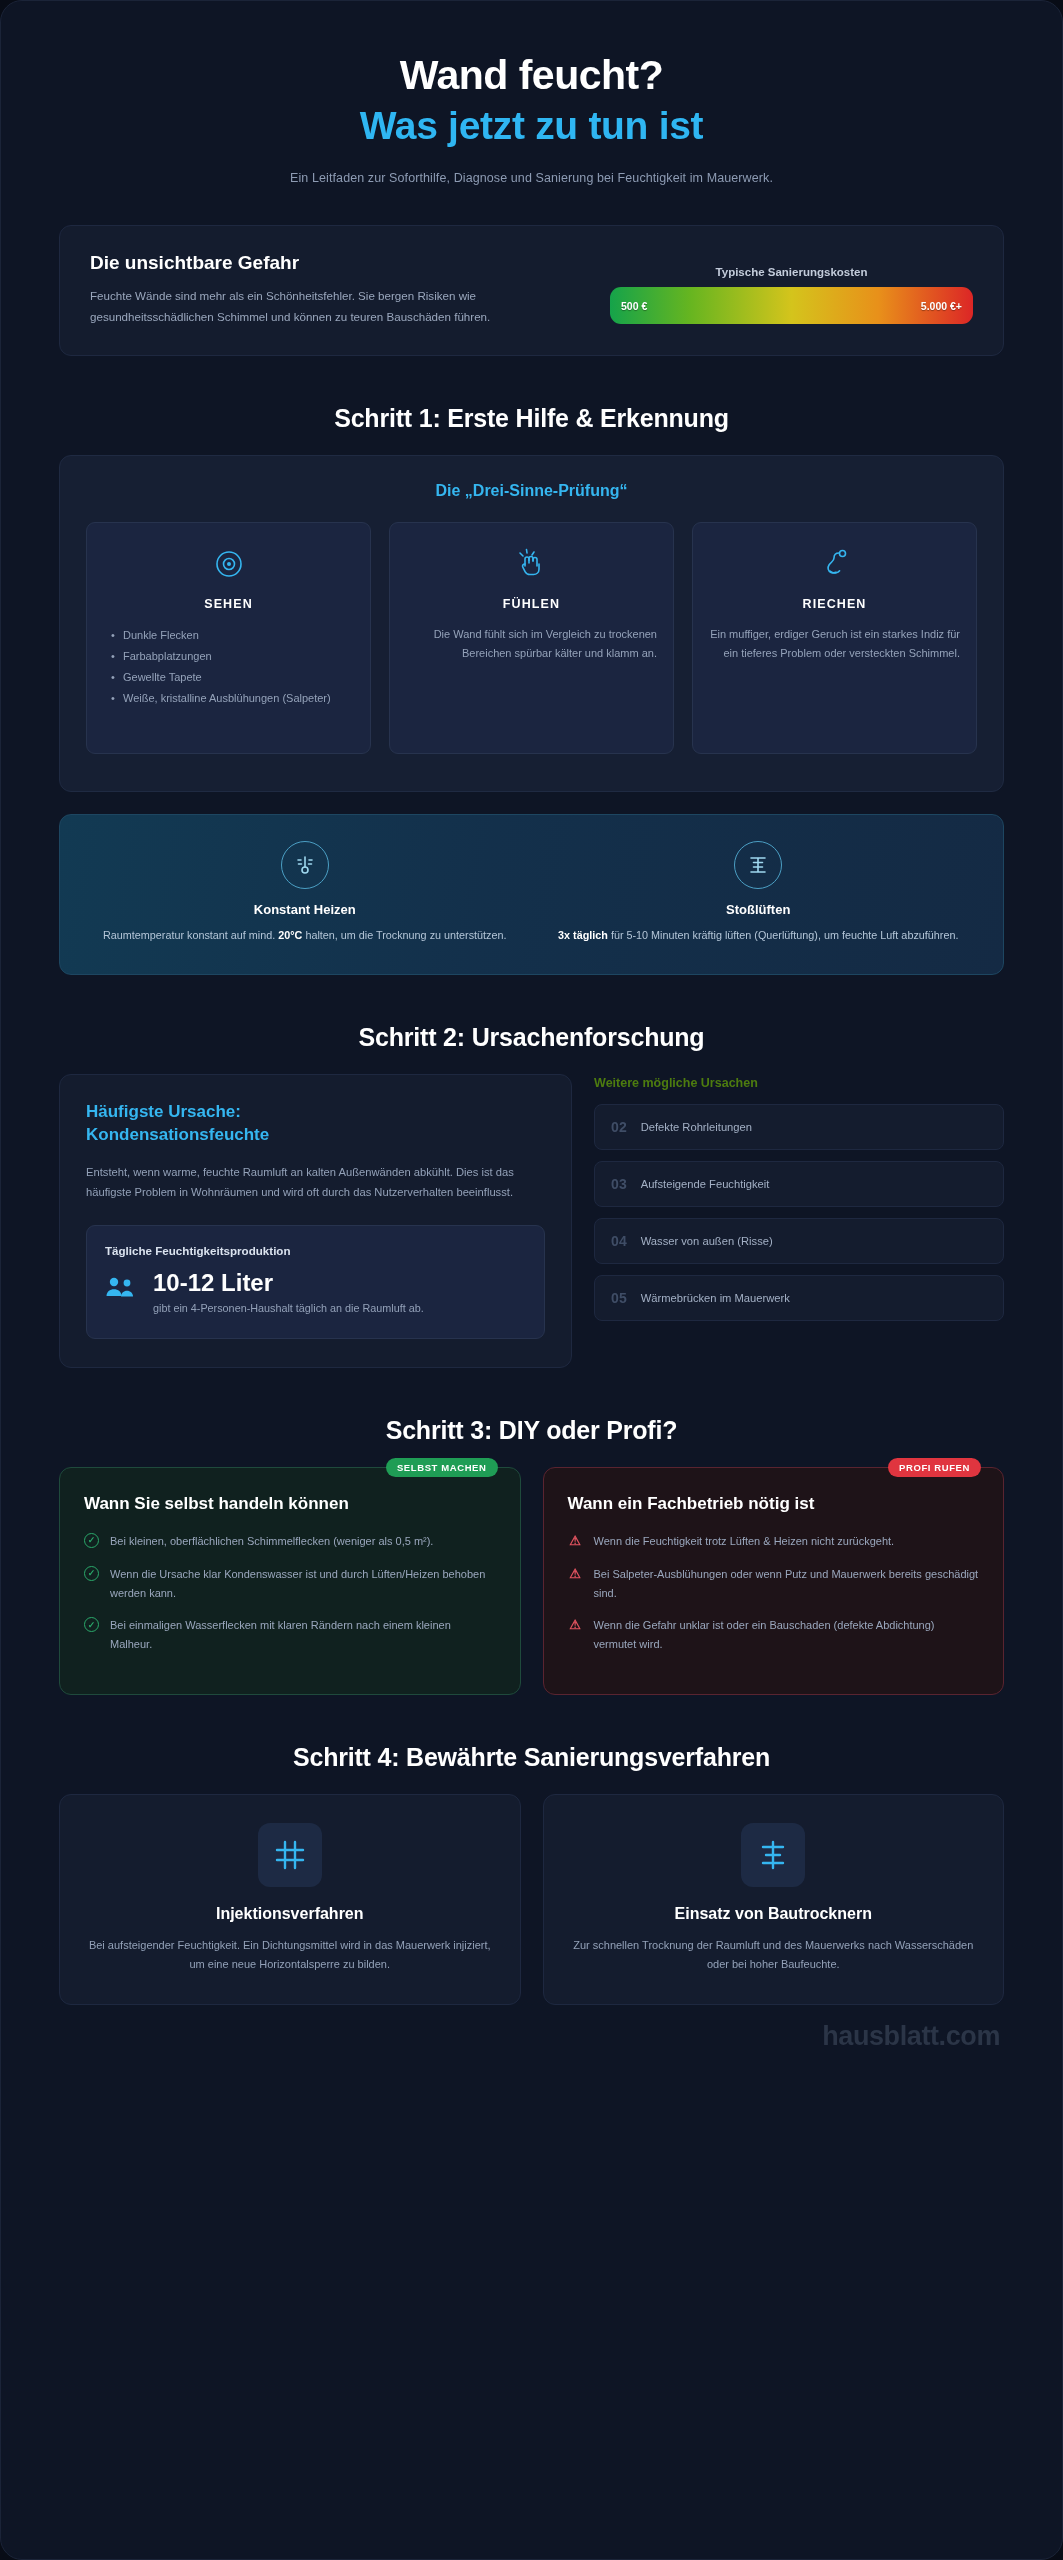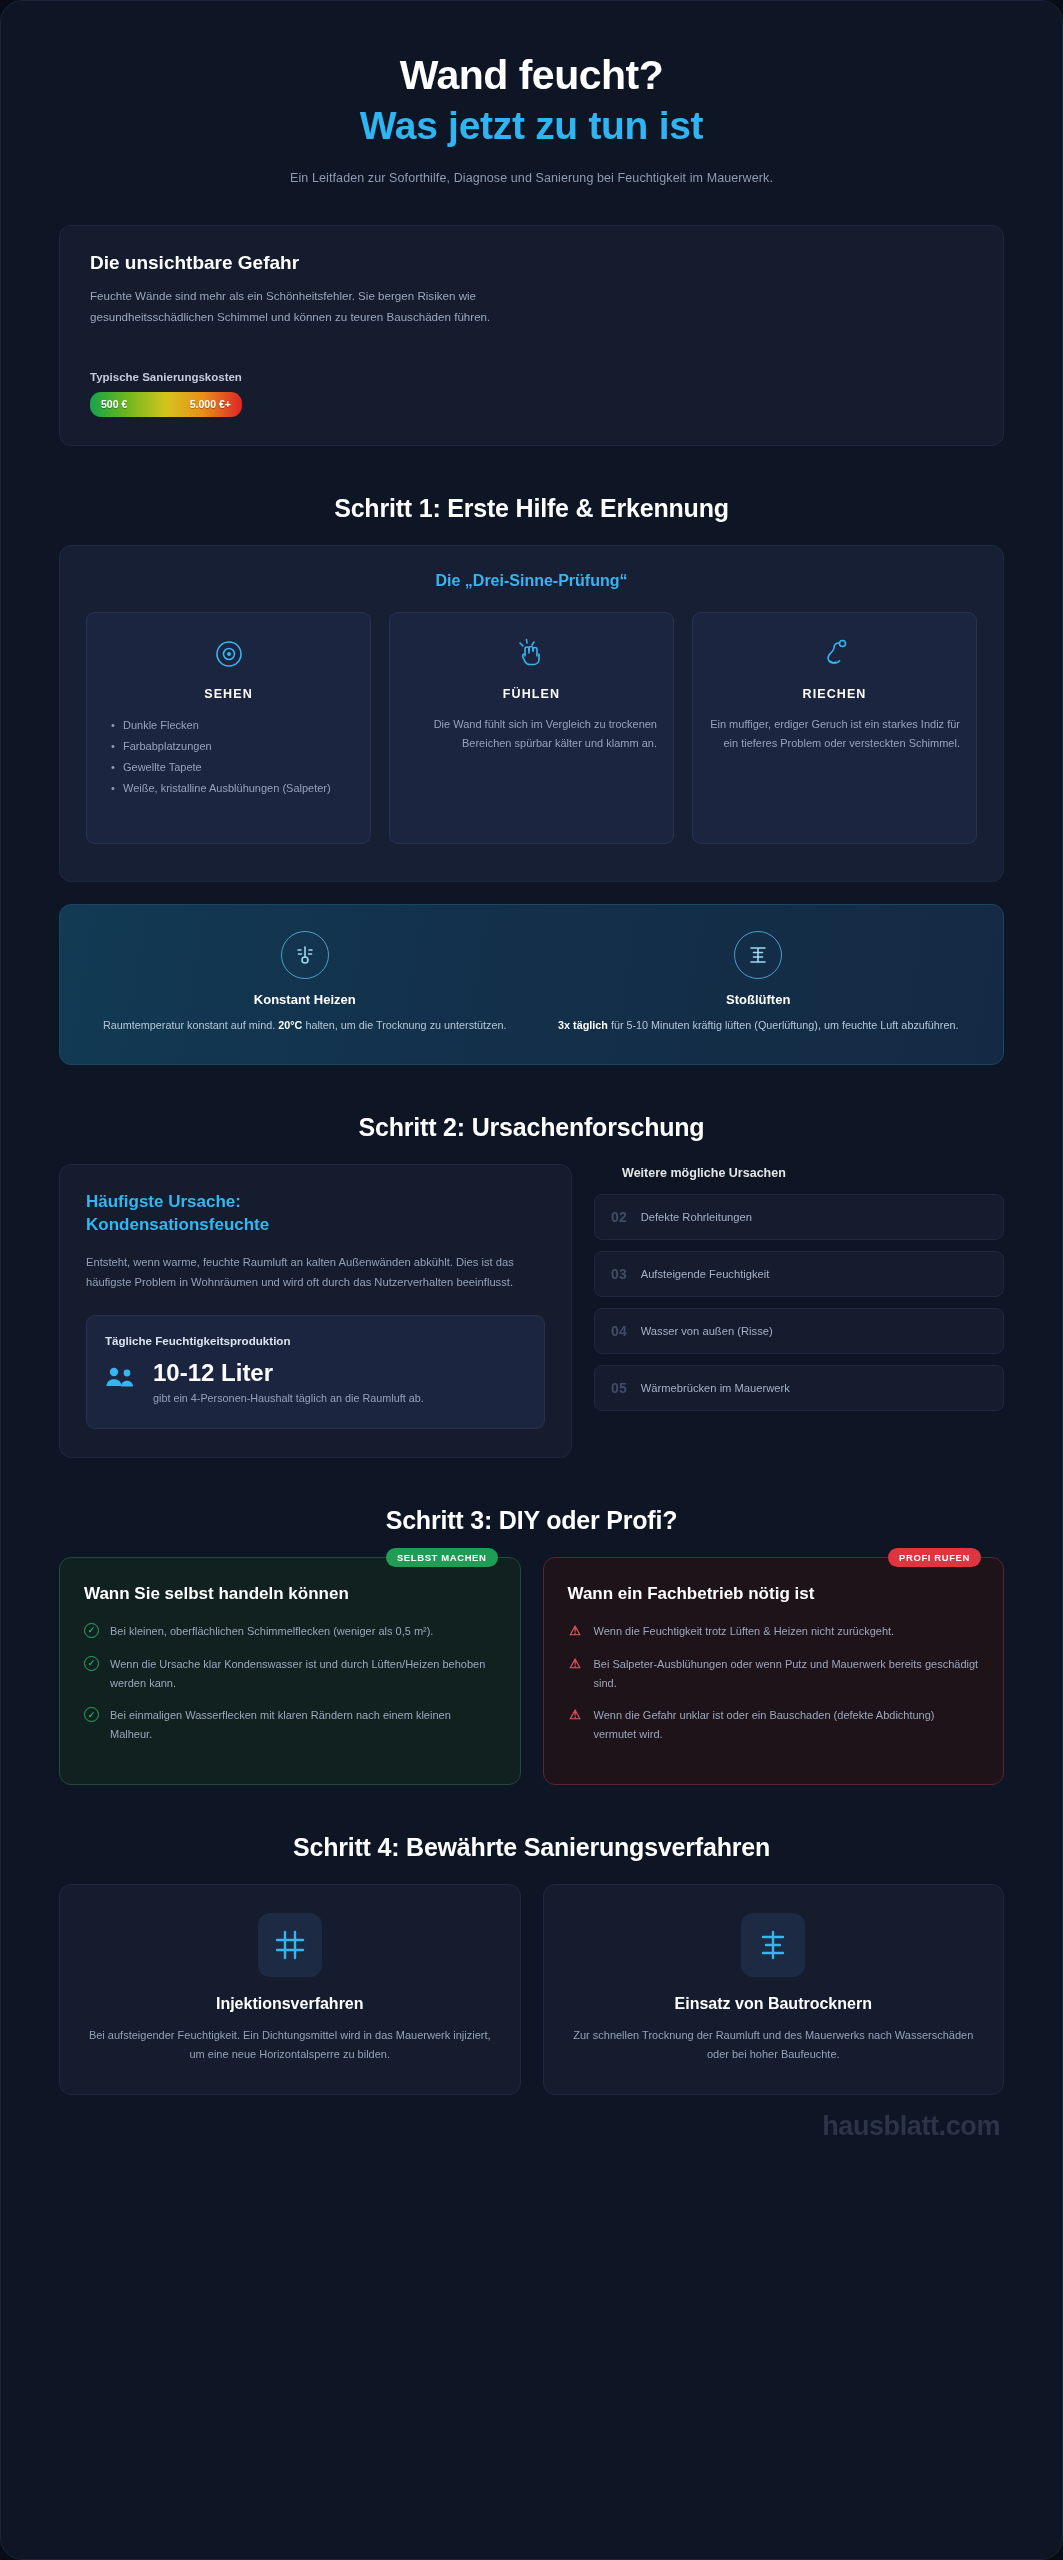--- a/index.html
+++ b/index.html
@@ -48,21 +48,20 @@
   
   .danger-card {
     margin-top: 40px;
     background: #141c2e;
     border: 1px solid #1e2840;
     border-radius: 12px;
     padding: 26px 30px 28px 30px;
     display: flex;
     gap: 30px;
     align-items: flex-start;
-    flex-direction: column;
   }
   .danger-left { flex: 1.35; }
   .danger-left h3 {
     font-size: 19px;
     color: #ffffff;
     font-weight: bold;
     margin-bottom: 12px;
   }
   .danger-left p {
     font-size: 11.6px;
@@ -72,21 +71,21 @@
   }
   .danger-right { flex: 1; padding-top: 14px; }
   .cost-label {
     font-size: 11.5px;
     color: #c3ccdb;
     font-weight: bold;
     text-align: center;
     margin-bottom: 9px;
   }
   .cost-bar {
-    height: 25px;
+    height: 37px;
     border-radius: 11px;
     background: linear-gradient(90deg, #15a34a 0%, #66b520 22%, #d4c41c 50%, #e8901a 74%, #dc2626 100%);
     display: flex;
     align-items: center;
     justify-content: space-between;
     padding: 0 11px;
     position: relative;
   }
   .cost-bar span {
     font-size: 10.5px;
@@ -249,23 +248,22 @@
   .water-desc {
     font-size: 10.8px;
     color: #93a1b8;
     line-height: 1.6;
     margin-top: 4px;
   }
   .cause-side { flex: 1; padding-top: 2px; }
   .cause-side h4 {
     font-size: 12.5px;
     font-weight: bold;
-    color: #e5e5e5;
+    color: #4d7c0f;
     margin-bottom: 14px;
-    margin-left: 28px;
   }
   .cause-item {
     background: #141c2e;
     border: 1px solid #1e2840;
     border-radius: 8px;
     padding: 14px 16px;
     margin-bottom: 11px;
     display: flex;
     align-items: center;
     gap: 14px;

